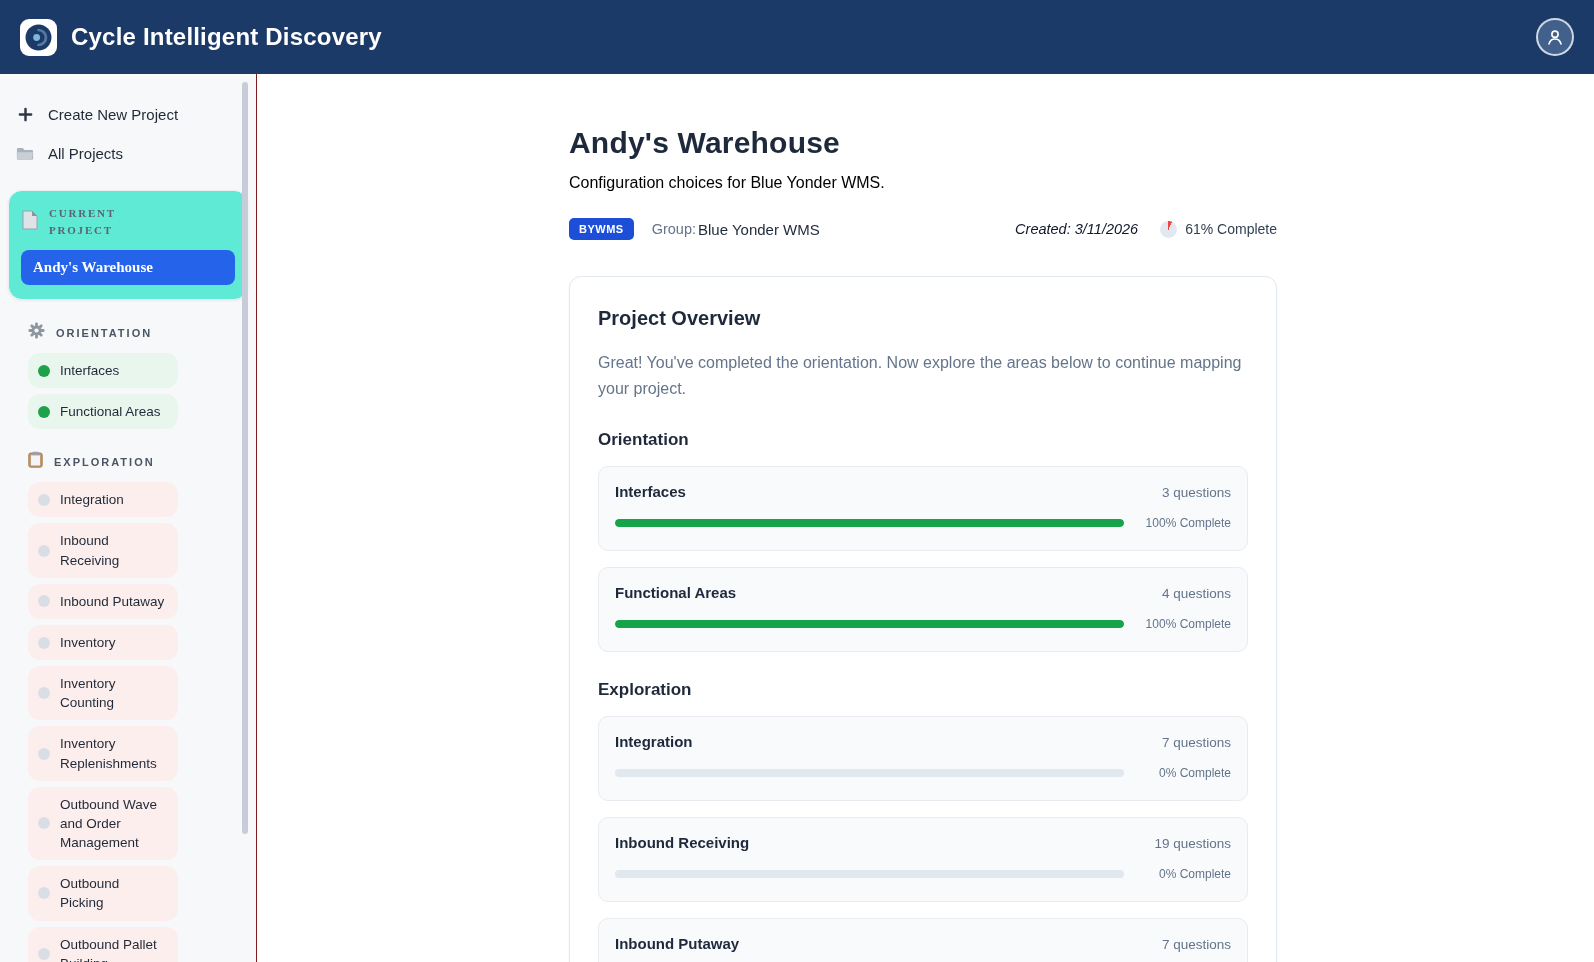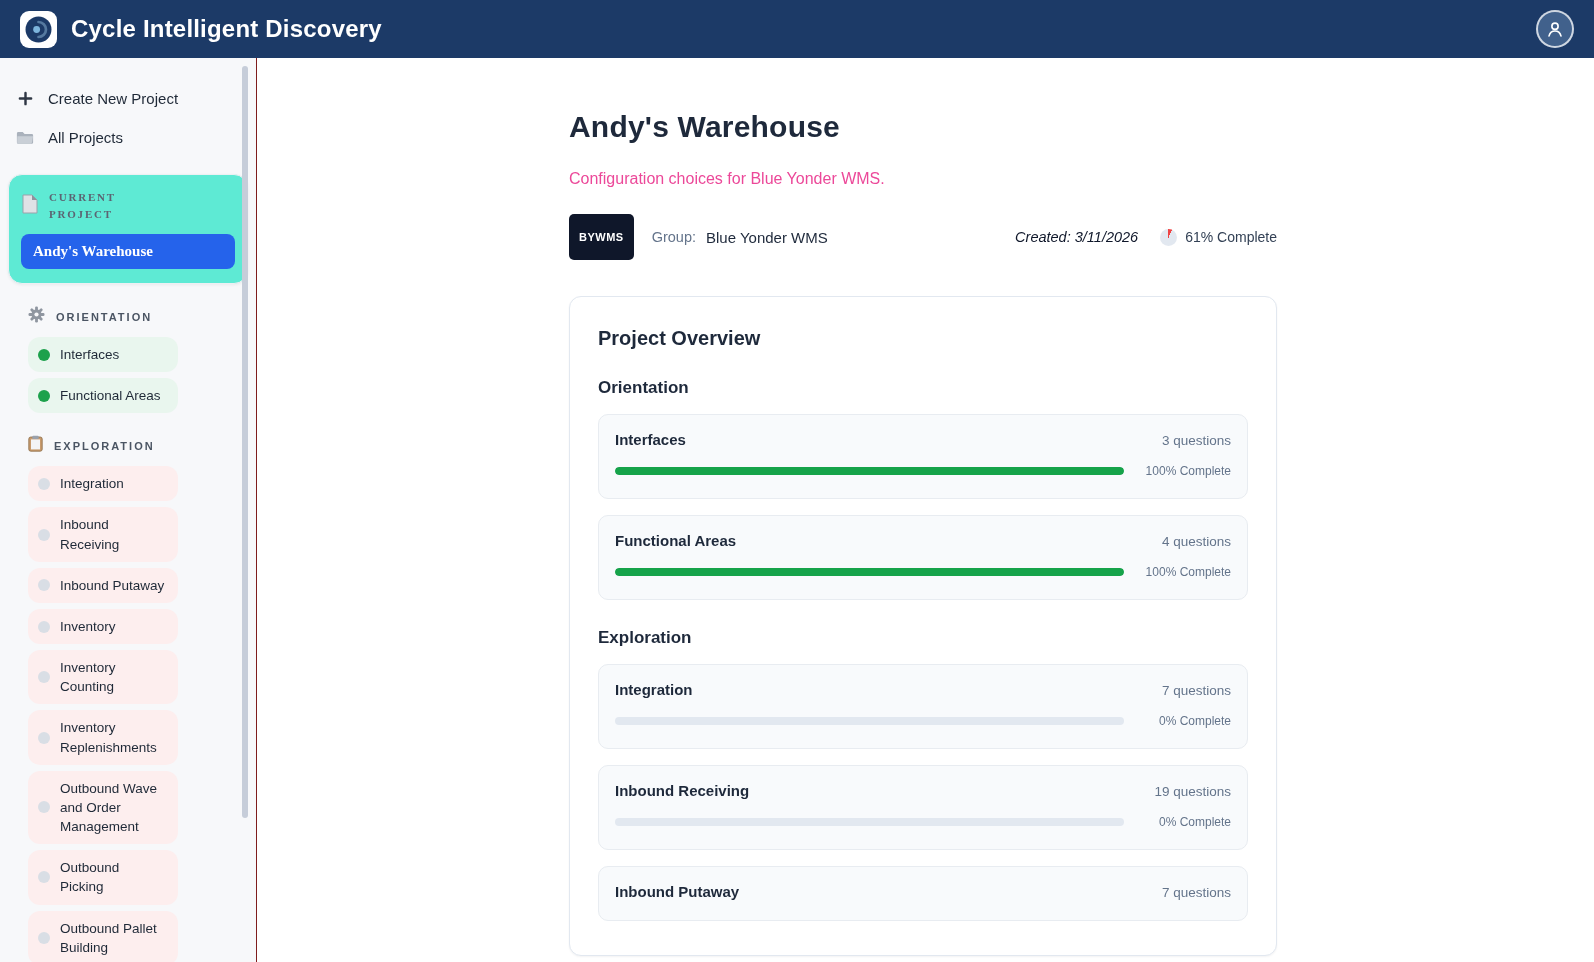--- a/index.html
+++ b/index.html
@@ -1,20 +1,20 @@
 <!DOCTYPE html>
 <html><head>
 <meta charset="utf-8">
 <style>
   * { margin:0; padding:0; box-sizing:border-box; }
   html,body { width:1594px; height:962px; overflow:hidden; }
   body { font-family:"Liberation Sans", sans-serif; background:#fff; color:#1e293b; }
 
   
-  .app-header { height:58px; background:#1c3a67; display:flex; align-items:center; padding:0 20px; }
+  .app-header { height:74px; background:#1c3a67; display:flex; align-items:center; padding:0 20px; }
   .logo-box { width:37px; height:37px; background:#fff; border-radius:9px; display:flex; align-items:center; justify-content:center; flex-shrink:0; }
   .app-title { color:#fff; font-size:24px; font-weight:700; margin-left:14px; letter-spacing:.2px; }
   .header-spacer { flex:1; }
   .avatar { width:38px; height:38px; border-radius:50%; background:#41618c; border:2px solid rgba(255,255,255,.75); display:flex; align-items:center; justify-content:center; cursor:pointer; }
 
   
   .app-body { display:flex; height:904px; }
 
   
   .sidebar { width:257px; background:#f7f8fa; border-right:1px solid #7f1d1d; position:relative; padding-top:24px; overflow:hidden; flex-shrink:0; }
@@ -37,26 +37,26 @@
   .dot { width:12px; height:12px; border-radius:50%; flex-shrink:0; }
   .dot-complete { background:#1da14c; }
   .dot-pending { background:#d9dee5; }
   .pill-label { font-size:13.5px; color:#1f2937; line-height:1.42; max-width:106px; }
   .nowrap { white-space:nowrap; }
 
   
   .main { flex:1; background:#fff; overflow:hidden; }
   .main-inner { width:708px; margin-left:312px; padding-top:52px; }
   .page-title { font-size:30px; font-weight:700; color:#1e293b; letter-spacing:.2px; }
-  .page-subtitle { margin-top:26px; font-size:16px; color:#ec4899; }
+  .page-subtitle { margin-top:14px; font-size:16px; color:#000000; }
 
   .meta-row { margin-top:26px; display:flex; align-items:center; }
-  .code-badge { background:#0f172a; color:#fff; font-size:11px; font-weight:700; letter-spacing:.5px; padding:17px 10px; border-radius:5px; }
+  .code-badge { background:#1d4ed8; color:#fff; font-size:11px; font-weight:700; letter-spacing:.5px; padding:5px 10px; border-radius:5px; }
   .group-label { margin-left:18px; font-size:14.5px; color:#64748b; }
-  .group-value { margin-left:10px; font-size:15px; color:#1e293b; font-weight:500; }
+  .group-value { margin-left:2px; font-size:15px; color:#1e293b; font-weight:500; }
   .meta-spacer { flex:1; }
   .created-date { font-style:italic; font-size:14.5px; color:#0f172a; }
   .pie { width:17px; height:17px; border-radius:50%; margin:0 8px 0 22px; flex-shrink:0; }
   .completion-text { font-size:14px; color:#334155; font-weight:500; }
 
   .overview-card { margin-top:36px; border:1px solid #e2e8f0; border-radius:12px; padding:30px 28px 34px; box-shadow:0 1px 2px rgba(16,24,40,.05); background:#fff; }
   .overview-title { font-size:20px; font-weight:700; color:#1e293b; }
   .overview-message { margin-top:20px; font-size:16px; color:#64748b; line-height:1.62; max-width:660px; }
   .group-title { margin-top:28px; font-size:17px; font-weight:700; color:#1e293b; }
 
@@ -216,20 +216,21 @@
         <span class="group-label">Group:</span>
         <span class="group-value">Blue Yonder WMS</span>
         <span class="meta-spacer"></span>
         <span class="created-date">Created: 3/11/2026</span>
         <span class="pie" style="background: conic-gradient(rgb(239, 68, 68) 0deg, rgb(239, 68, 68) 25.2deg, rgb(226, 232, 240) 25.2deg, rgb(226, 232, 240) 360deg);"></span>
         <span class="completion-text">61% Complete</span>
       </div>
 
       <div class="overview-card">
         <h2 class="overview-title">Project Overview</h2>
+        <p class="overview-message">Great! You've completed the orientation. Now explore the areas below to continue mapping your project.</p>
 
         <h3 class="group-title">Orientation</h3>
 
         <div class="area-card">
           <div class="area-head">
             <span class="area-name">Interfaces</span>
             <span class="area-questions">3 questions</span>
           </div>
           <div class="progress-row">
             <div class="progress-track">

